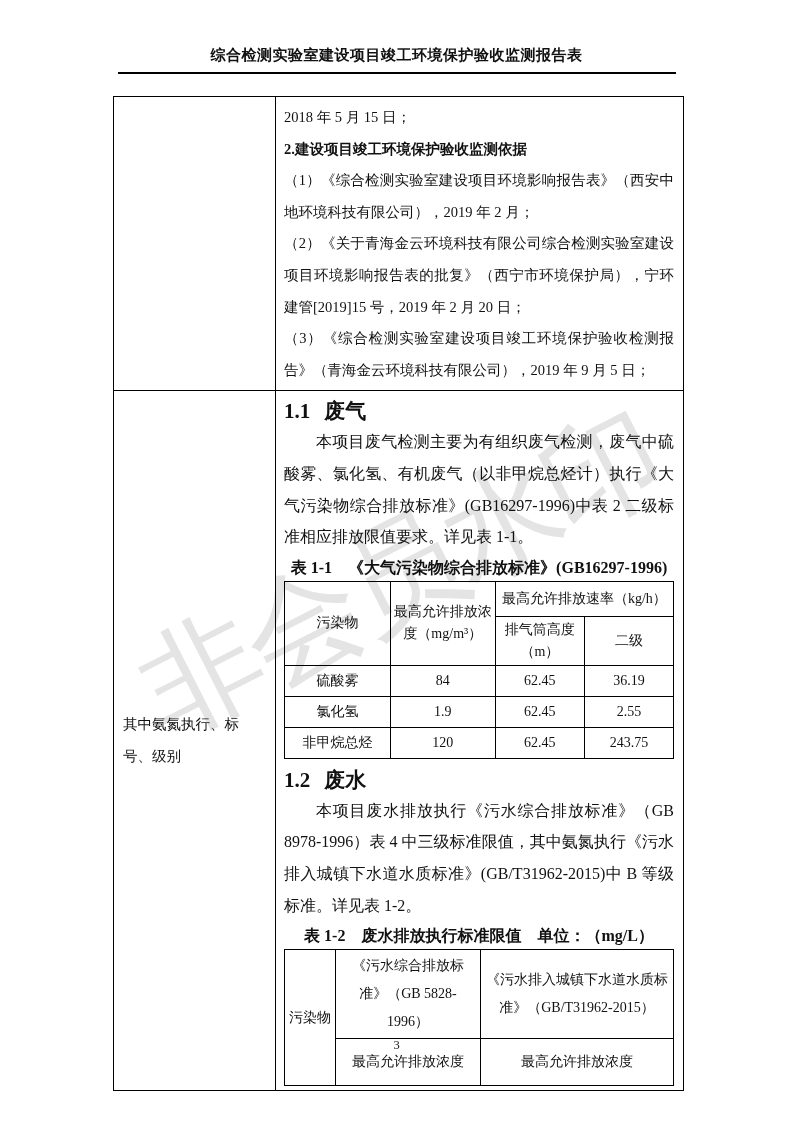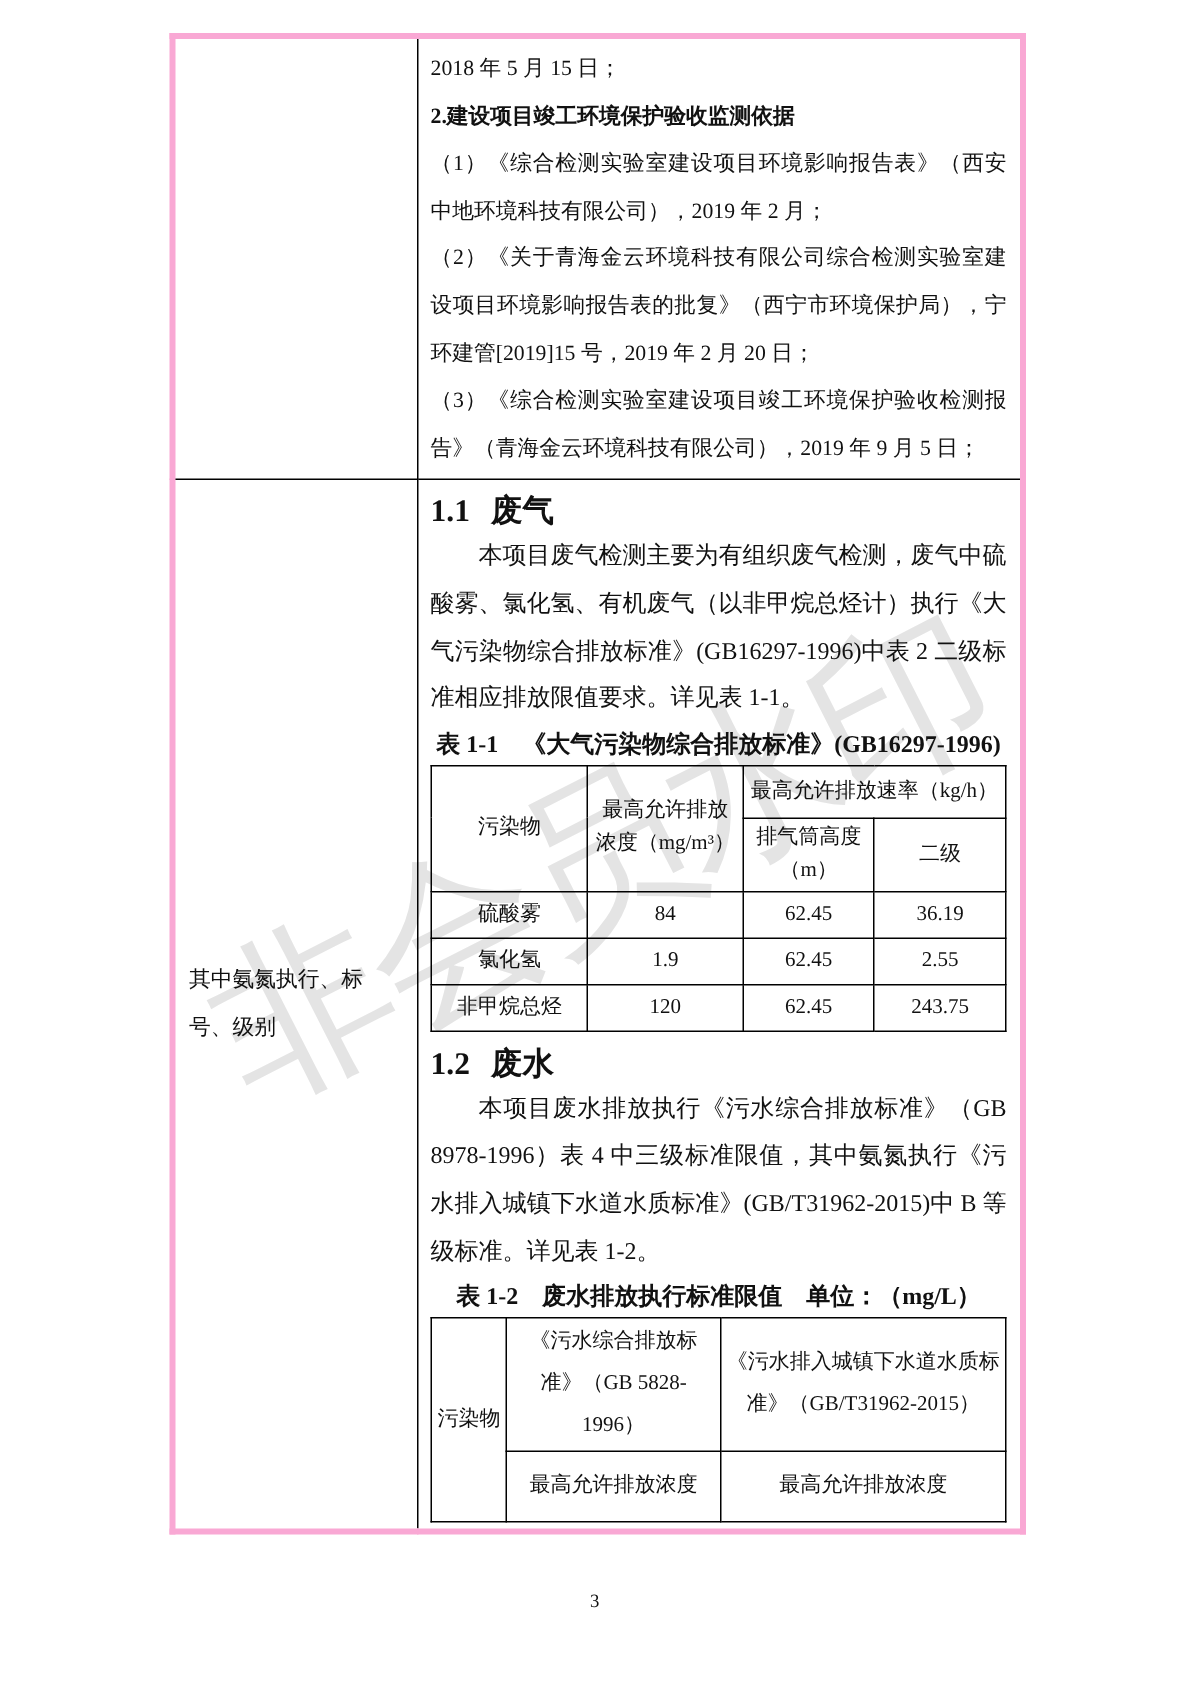--- a/index.html
+++ b/index.html
@@ -43,21 +43,21 @@
     font-size:15px;
     font-weight:bold;
     letter-spacing:0.5px;
   }
   
   table.outer{
     border-collapse:collapse;
     table-layout:fixed;
     width:571px;
     margin:22px 0 0 113px;
-    border:4px solid #f9a8d4;
+    border:1px solid #f9a8d4;
   }
   table.outer>tbody>tr>td{
     border:1px solid #000;
     vertical-align:top;
     padding:0;
   }
   td.label-col{
     width:142px;
     vertical-align:middle !important;
     padding:6px 10px 6px 9px !important;
@@ -138,20 +138,25 @@
 </style>
 </head>
 <body>
 
 <div class="sheet">
 
   <div class="watermark" style="color: rgb(228, 228, 228);">非会员水印</div>
 
   <div class="content">
 
+    <div class="doc-header">
+      <div class="inner-rule">
+        <span class="doc-title">综合检测实验室建设项目竣工环境保护验收监测报告表</span>
+      </div>
+    </div>
 
     <table class="outer">
       <tbody>
         <tr class="r1">
           <td class="label-col"></td>
           <td class="content-col">
             <p class="docline">2018 年 5 月 15 日；</p>
             <p class="docline bold">2.建设项目竣工环境保护验收监测依据</p>
             <p class="docline">（1）《综合检测实验室建设项目环境影响报告表》（西安中地环境科技有限公司），2019 年 2 月；</p>
             <p class="docline">（2）《关于青海金云环境科技有限公司综合检测实验室建设项目环境影响报告表的批复》（西宁市环境保护局），宁环建管[2019]15 号，2019 年 2 月 20 日；</p>

